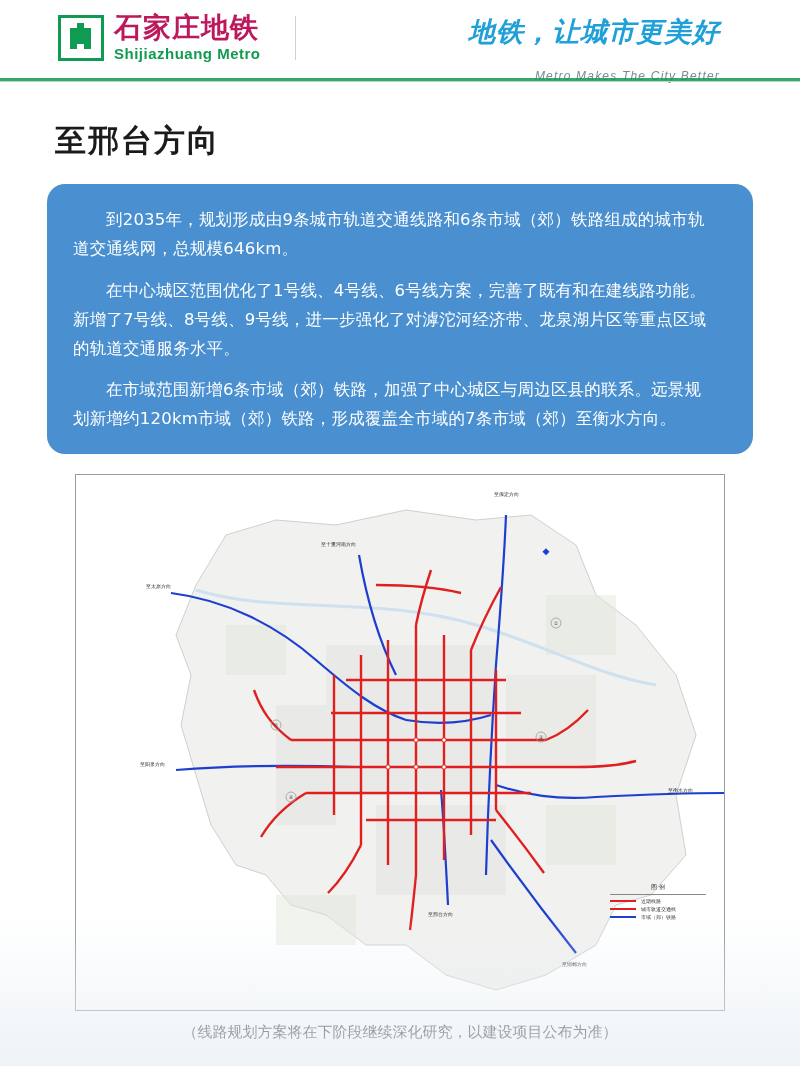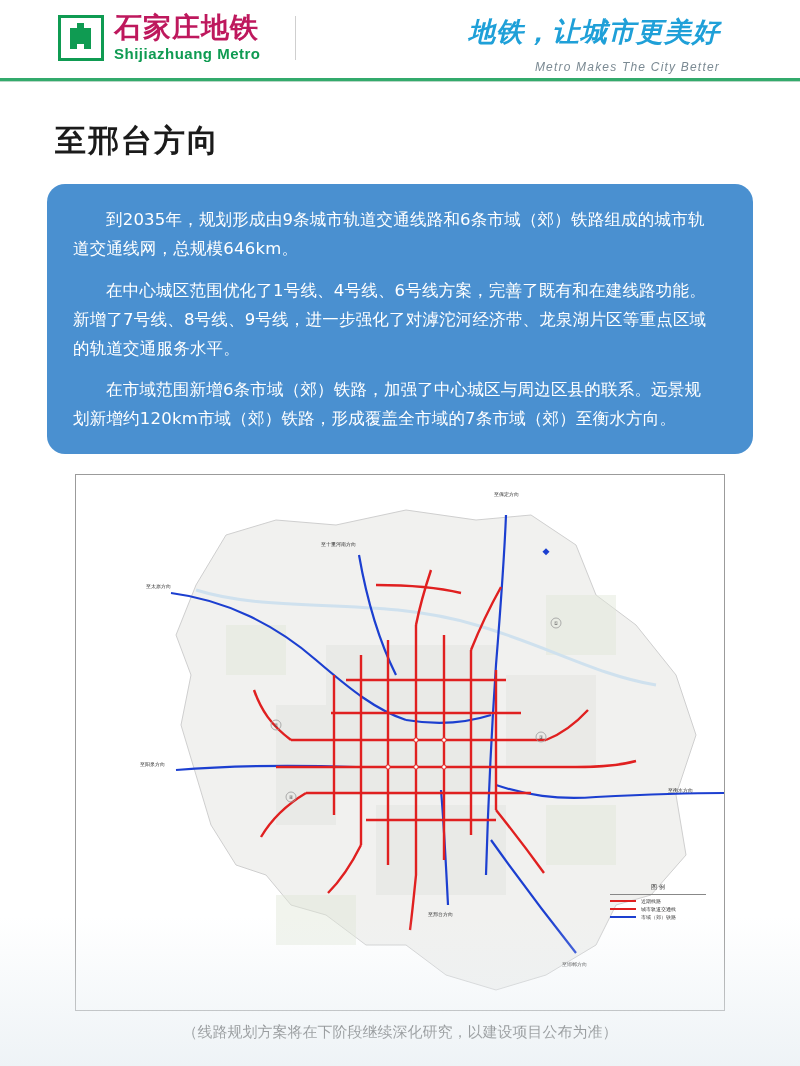--- a/index.html
+++ b/index.html
@@ -95,21 +95,21 @@
     font-style: italic;
     color: #1fa0d8;
     letter-spacing: 1px;
     font-family: "DejaVu Sans", sans-serif;
   }
   .slogan-en {
     font-size: 12px;
     font-style: italic;
     color: #7b8a93;
     letter-spacing: 1.2px;
-    margin-top: 10px;
+    margin-top: 19px;
   }
   .header-rule {
     position: absolute;
     left: 0;
     right: 0;
     top: 78px;
     height: 3px;
     background: linear-gradient(to right, #0f9b52 0%, #0f9b52 55%, #0f9b52 100%);
     opacity: 0.85;
   }

